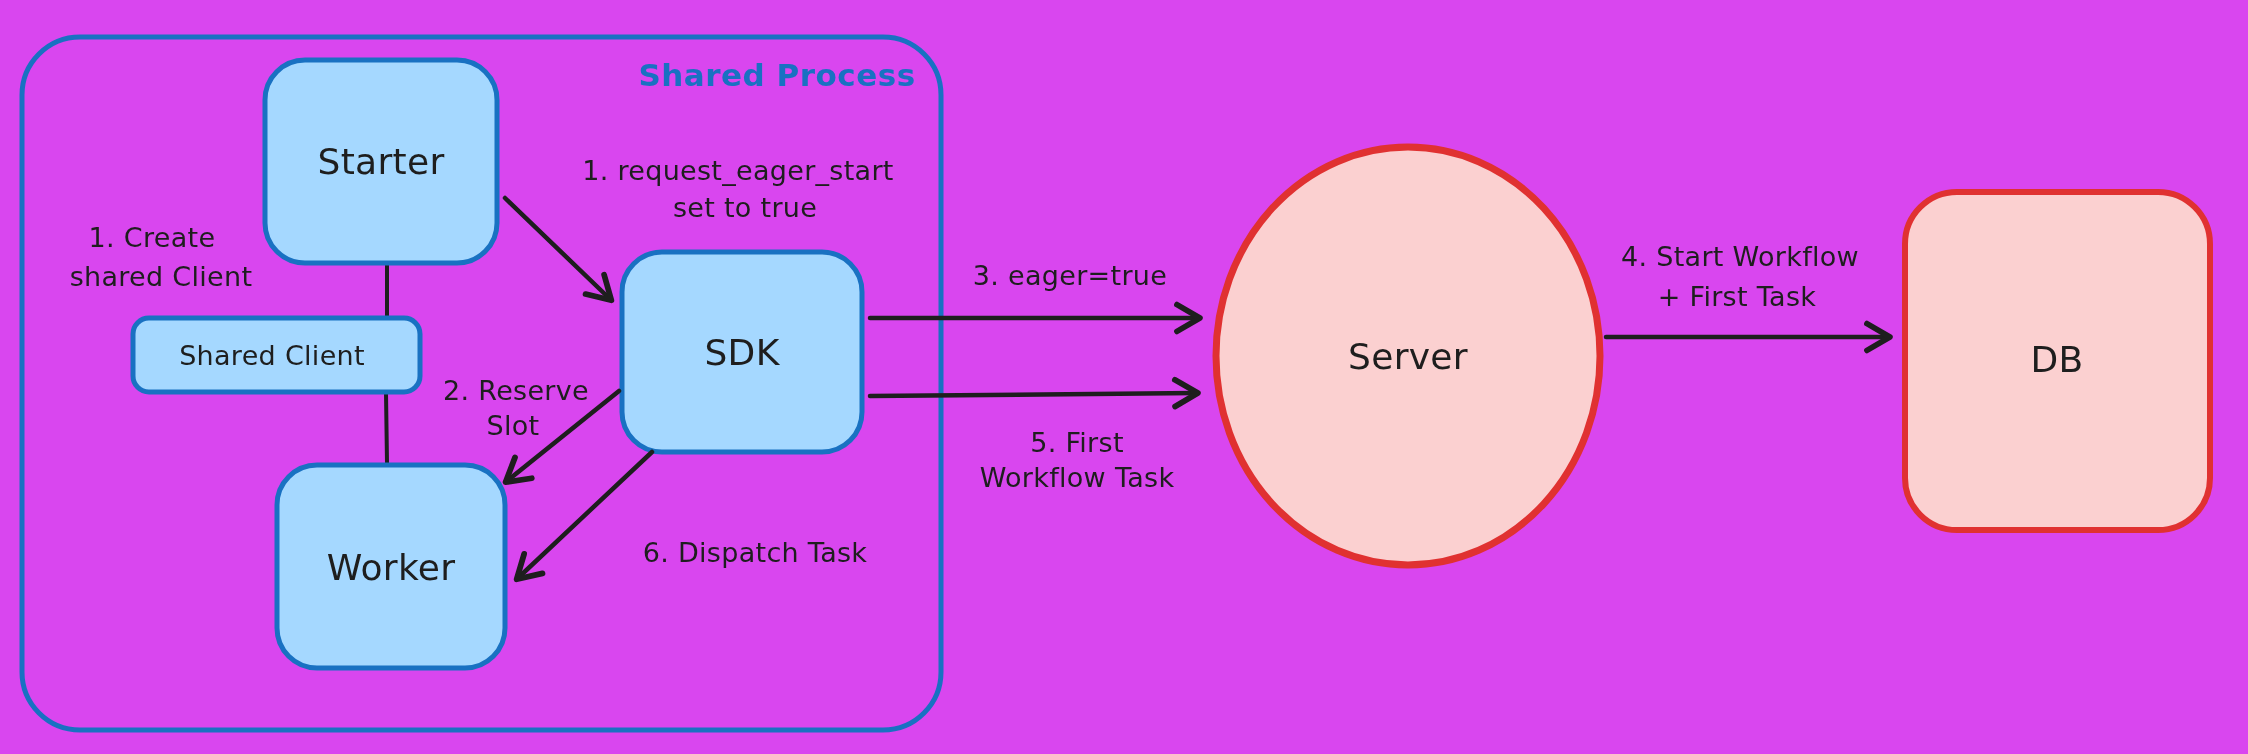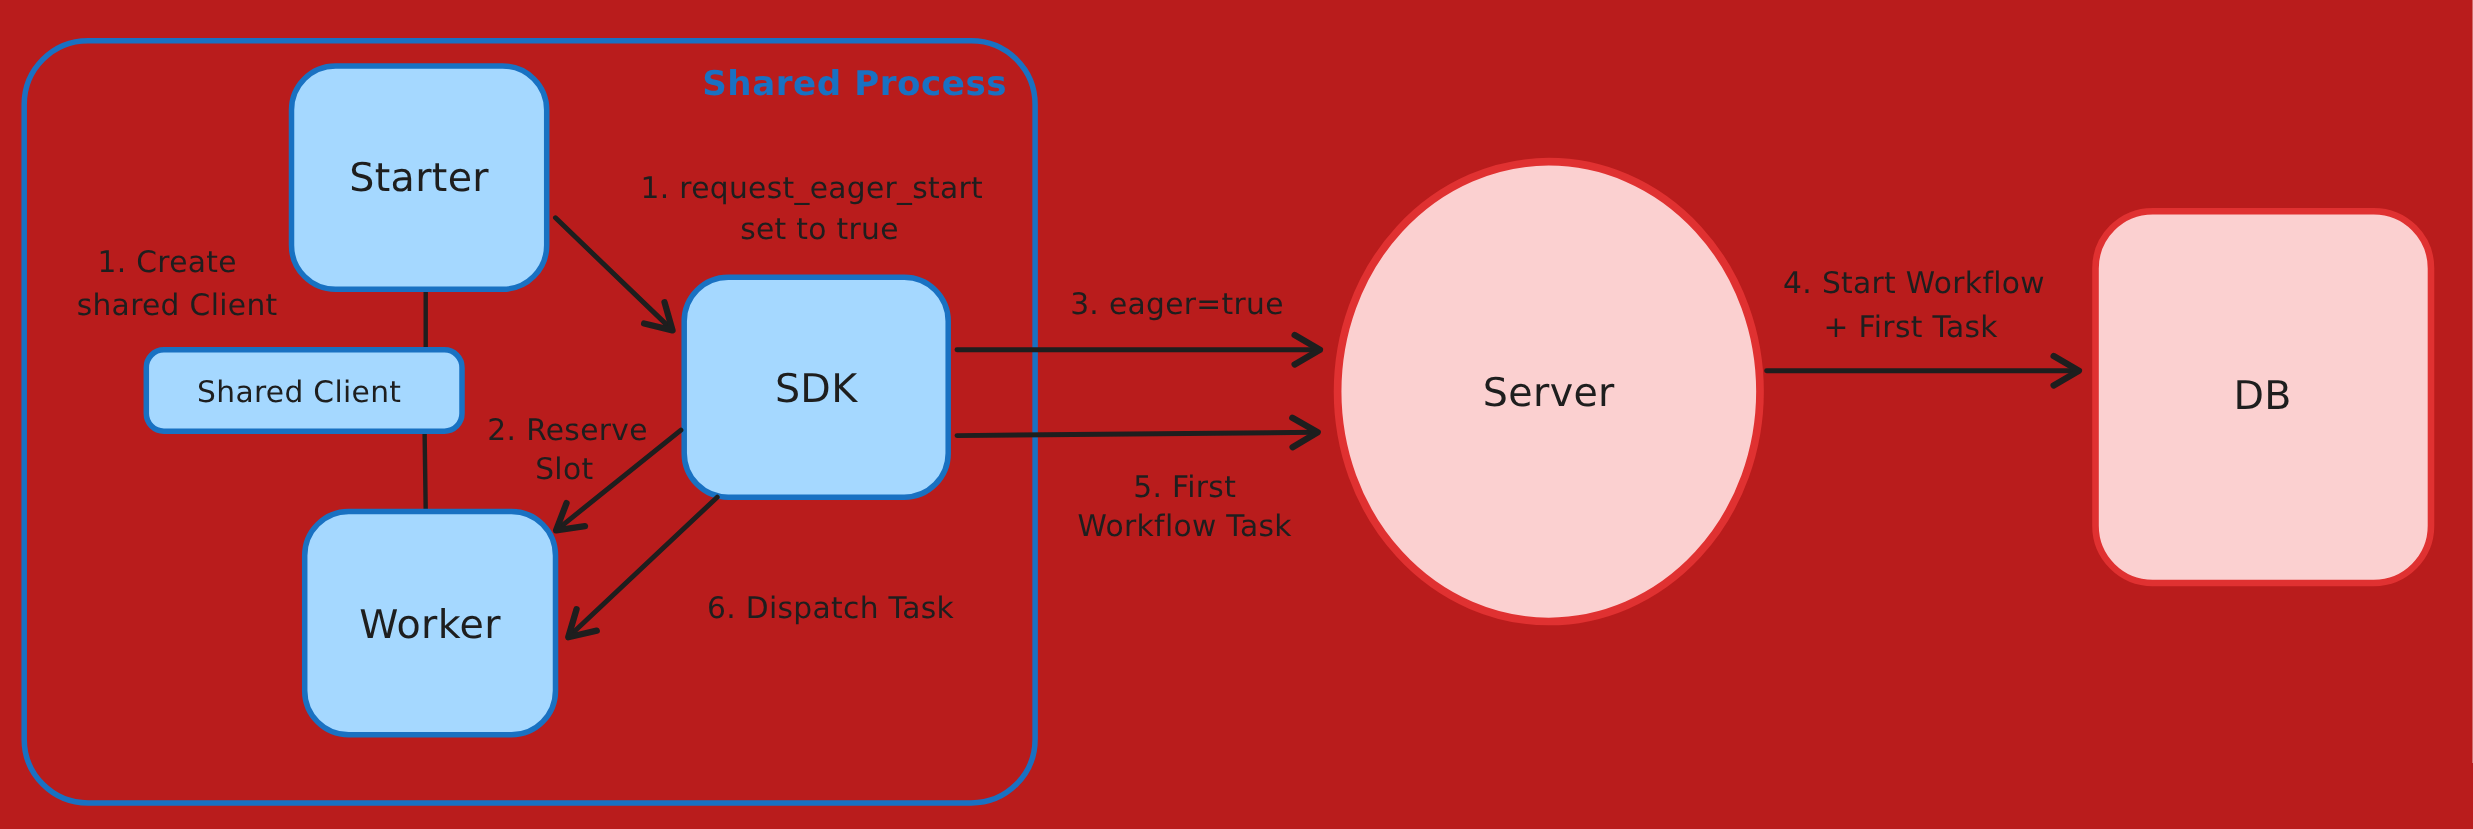--- a/index.html
+++ b/index.html
@@ -1,16 +1,16 @@
 <!DOCTYPE html>
 <html><head>
 <meta charset="utf-8">
 <style>
   html,body{margin:0;padding:0;background:#ffffff;}
-  .stage{position:relative;width:2248px;height:754px;background:#b91c1c;overflow:hidden;}
+  .stage{position:relative;width:2248px;height:754px;background:#d946ef;overflow:hidden;}
   svg{display:block;}
   text{
     font-family:"DejaVu Sans","Liberation Sans",sans-serif;
     letter-spacing:0.3px;
   }
   .node-label{font-size:36px;}
   .ann{font-size:27px;}
   .proc-label{font-size:31px;font-weight:bold;letter-spacing:0.5px;}
   .shape{stroke-linejoin:round;}
   .edge{stroke-linecap:round;fill:none;}

